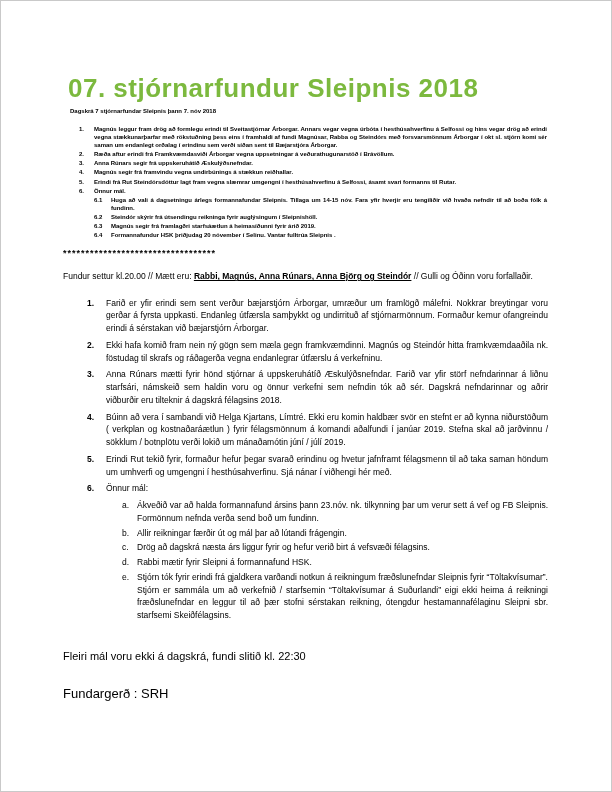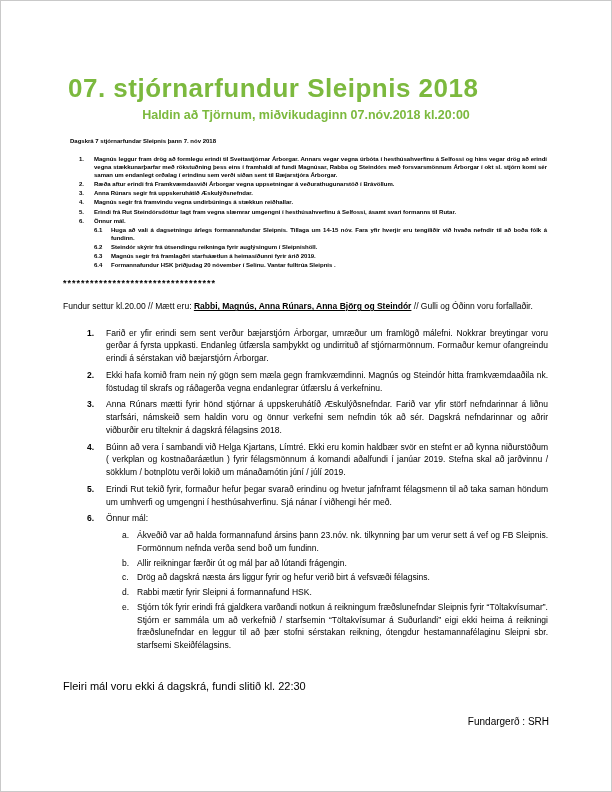--- a/index.html
+++ b/index.html
@@ -58,28 +58,27 @@
     width: 19px; flex: 0 0 19px;
     font-size: 8.5px; font-weight: bold; line-height: 1.5;
   }
   .minutes-text {
     flex: 1; font-size: 8.5px; line-height: 1.5;
     text-align: justify;
   }
   .minutes-row.sub { margin-left: 35px; margin-bottom: 2px; }
   .minutes-row.sub .minutes-num { width: 15px; flex: 0 0 15px; font-weight: normal; }
   .closing-line { margin: 28px 0 0 0; font-size: 11px; }
-  .signature-line { margin: 24px 0 0 0; font-size: 10px; text-align: right; }
+  .signature-line { margin: 24px 0 0 0; font-size: 13px; }
 </style>
 </head>
 <body>
 
 <div class="page">
   <h1 class="doc-title" style="color: rgb(124, 185, 62);">07. stjórnarfundur Sleipnis 2018</h1>
-  <h2 class="doc-subtitle" style="color: rgb(124, 185, 62);">Haldin að Tjörnum, miðvikudaginn 07.nóv.2018 kl.20:00</h2>
 
   <div class="agenda-heading">Dagskrá 7 stjórnarfundar Sleipnis þann 7. nóv 2018</div>
 
   <div class="agenda-list" id="agenda-list">
       <div class="agenda-row">
         <span class="agenda-num">1.</span>
         <span class="agenda-text">Magnús leggur fram drög að formlegu erindi til Sveitastjórnar Árborgar. Annars vegar vegna úrbóta í hesthúsahverfinu á Selfossi og hins vegar drög að erindi vegna stækkunarþarfar með rökstuðning þess eins í framhaldi af fundi Magnúsar, Rabba og Steindórs með forsvarsmönnum Árborgar í okt sl. stjórn komi sér saman um endanlegt orðalag í erindinu sem verði síðan sent til Bæjarstjóra Árborgar.</span>
       </div>
       <div class="agenda-row">
         <span class="agenda-num">2.</span>

